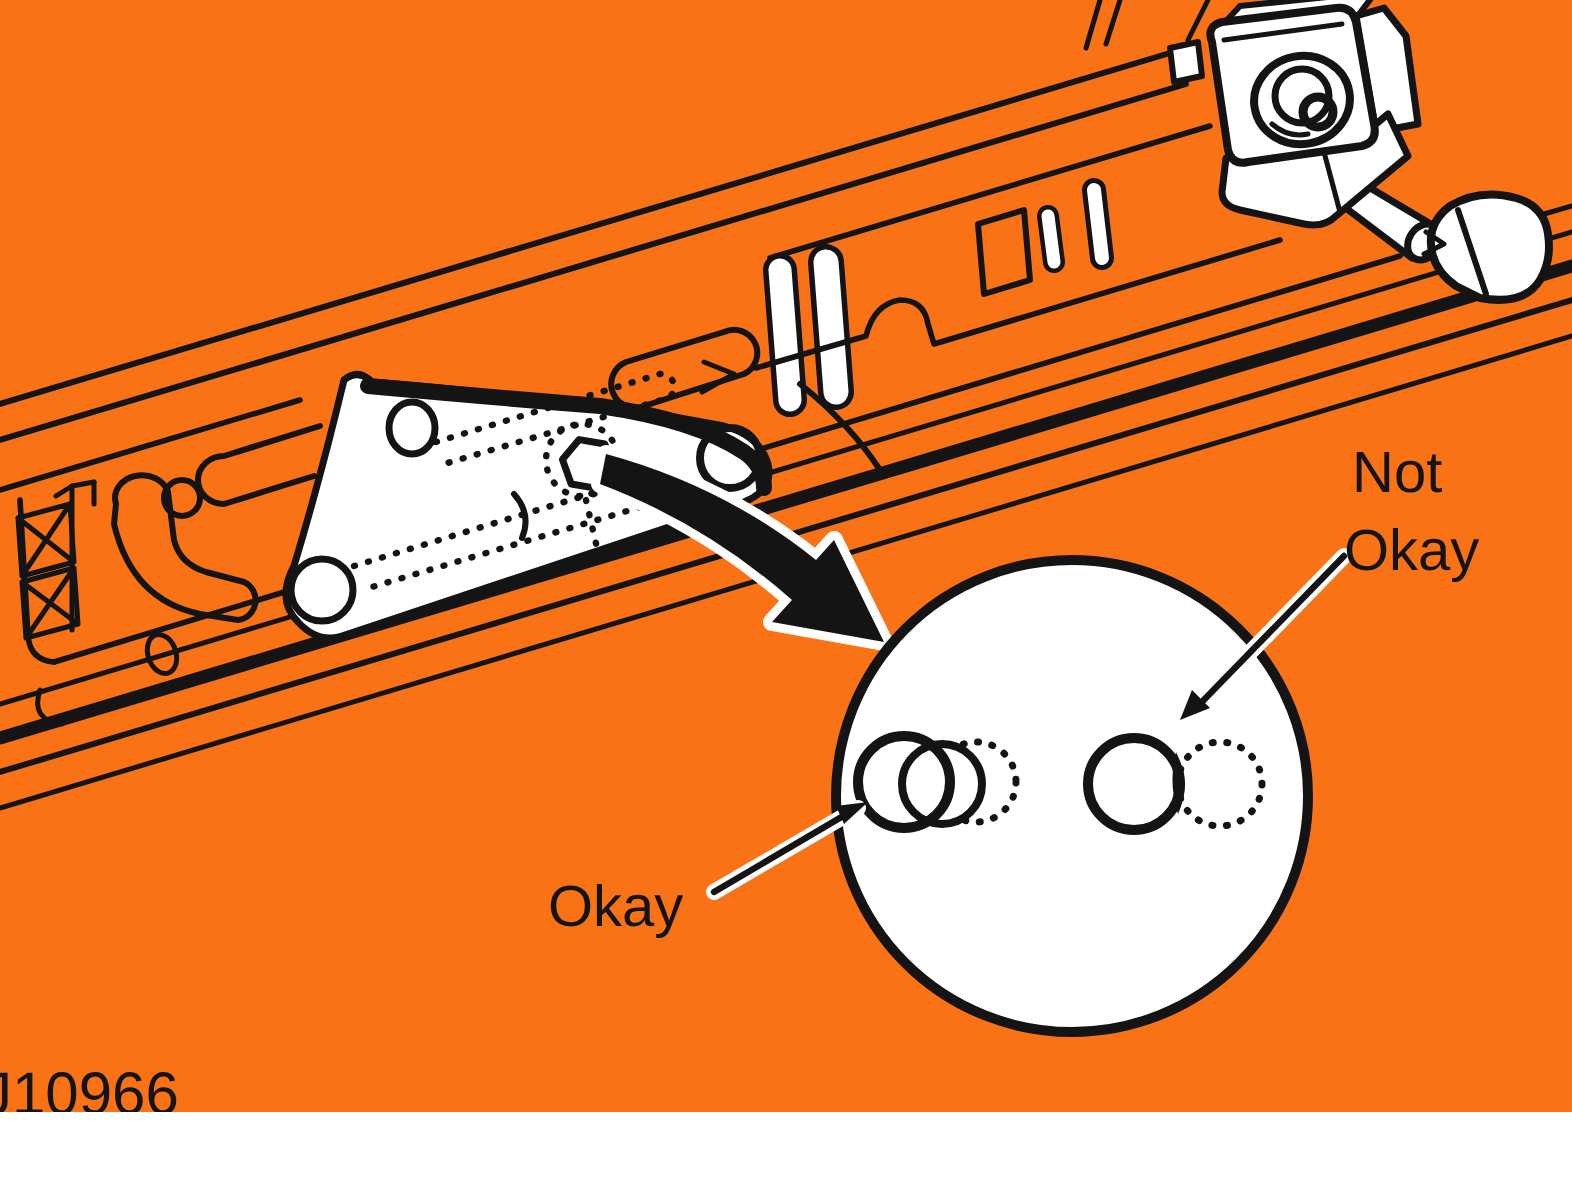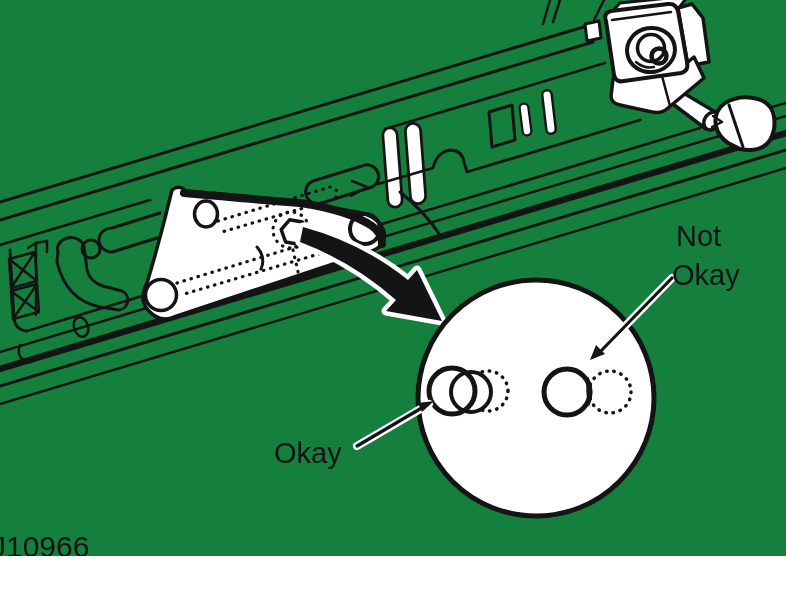--- a/index.html
+++ b/index.html
@@ -1,16 +1,16 @@
 <!DOCTYPE html>
 <html><head>
 <meta charset="utf-8">
 <style>
   html,body{margin:0;padding:0;background:#ffffff;}
-  #canvas{position:relative;width:786px;height:556px;background:#15803d;overflow:hidden;}
+  #canvas{position:relative;width:786px;height:556px;background:#f97316;overflow:hidden;}
   svg{display:block;}
   .ln{fill:none;stroke:#141414;stroke-linecap:round;stroke-linejoin:round;}
   .fw{fill:#ffffff;stroke:#141414;stroke-linecap:round;stroke-linejoin:round;}
   .dot{fill:none;stroke:#141414;stroke-linecap:round;stroke-dasharray:0.5 6.8;}
   .blk{fill:#141414;stroke:none;}
   .case{fill:none;stroke:#ffffff;stroke-linecap:round;stroke-linejoin:round;}
   text.lbl{font-family:"Liberation Sans",sans-serif;font-size:29px;fill:#141414;}
   text.cap{font-family:"Liberation Sans",sans-serif;font-size:30px;fill:#141414;}
 </style>
 </head>

